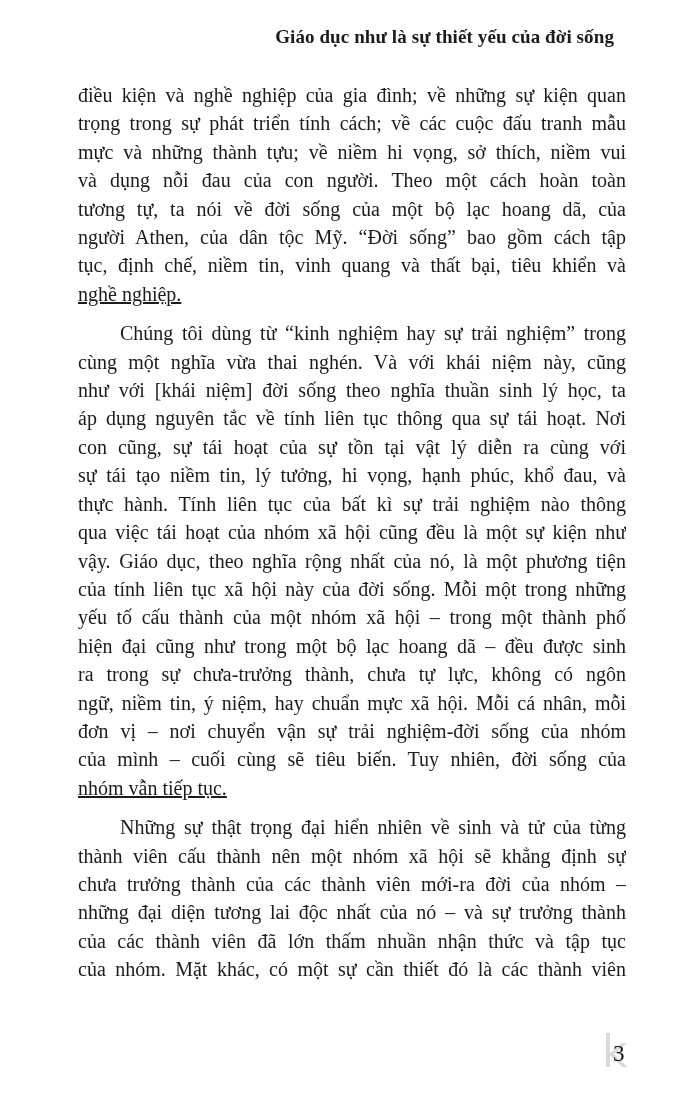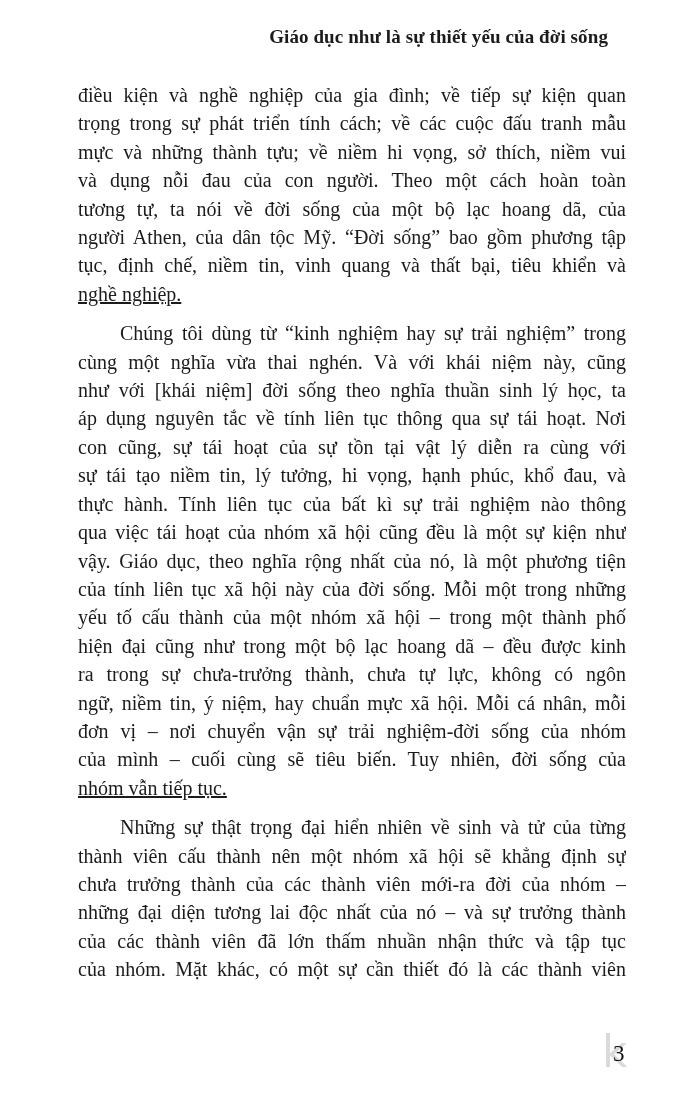--- a/index.html
+++ b/index.html
@@ -12,21 +12,21 @@
   }
   .page {
     position: relative;
     width: 700px;
     height: 1099px;
     background: #ffffff;
   }
   .running-header {
     position: absolute;
     top: 26px;
-    left: 60px;
+    left: 66px;
     width: 548px;
     text-align: right;
     font-size: 19px;
     font-weight: 600;
     color: #1b1b1b;
     letter-spacing: 0.1px;
   }
   .body-text {
     position: absolute;
     top: 81px;
@@ -81,42 +81,42 @@
 </style>
 </head>
 <body>
 
 <div class="page">
 
   <div class="running-header">Giáo dục như là sự thiết yếu của đời sống</div>
 
   <div class="body-text" id="body-text">
       <div class="paragraph">
-        <div class="line">điều kiện và nghề nghiệp của gia đình; về tiếp sự kiện quan</div>
+        <div class="line">điều kiện và nghề nghiệp của gia đình; về những sự kiện quan</div>
         <div class="line">trọng trong sự phát triển tính cách; về các cuộc đấu tranh mẫu</div>
         <div class="line">mực và những thành tựu; về niềm hi vọng, sở thích, niềm vui</div>
         <div class="line">và dụng nỗi đau của con người. Theo một cách hoàn toàn</div>
         <div class="line">tương tự, ta nói về đời sống của một bộ lạc hoang dã, của</div>
-        <div class="line">người Athen, của dân tộc Mỹ. “Đời sống” bao gồm phương tập</div>
+        <div class="line">người Athen, của dân tộc Mỹ. “Đời sống” bao gồm cách tập</div>
         <div class="line">tục, định chế, niềm tin, vinh quang và thất bại, tiêu khiển và</div>
         <div class="line last">nghề nghiệp.</div>
       </div>
       <div class="paragraph indented">
         <div class="line">Chúng tôi dùng từ “kinh nghiệm hay sự trải nghiệm” trong</div>
         <div class="line">cùng một nghĩa vừa thai nghén. Và với khái niệm này, cũng</div>
         <div class="line">như với [khái niệm] đời sống theo nghĩa thuần sinh lý học, ta</div>
         <div class="line">áp dụng nguyên tắc về tính liên tục thông qua sự tái hoạt. Nơi</div>
         <div class="line">con cũng, sự tái hoạt của sự tồn tại vật lý diễn ra cùng với</div>
         <div class="line">sự tái tạo niềm tin, lý tưởng, hi vọng, hạnh phúc, khổ đau, và</div>
         <div class="line">thực hành. Tính liên tục của bất kì sự trải nghiệm nào thông</div>
         <div class="line">qua việc tái hoạt của nhóm xã hội cũng đều là một sự kiện như</div>
         <div class="line">vậy. Giáo dục, theo nghĩa rộng nhất của nó, là một phương tiện</div>
         <div class="line">của tính liên tục xã hội này của đời sống. Mỗi một trong những</div>
         <div class="line">yếu tố cấu thành của một nhóm xã hội – trong một thành phố</div>
-        <div class="line">hiện đại cũng như trong một bộ lạc hoang dã – đều được kinh</div>
+        <div class="line">hiện đại cũng như trong một bộ lạc hoang dã – đều được sinh</div>
         <div class="line">ra trong sự chưa-trưởng thành, chưa tự lực, không có ngôn</div>
         <div class="line">ngữ, niềm tin, ý niệm, hay chuẩn mực xã hội. Mỗi cá nhân, mỗi</div>
         <div class="line">đơn vị – nơi chuyển vận sự trải nghiệm-đời sống của nhóm</div>
         <div class="line">của mình – cuối cùng sẽ tiêu biến. Tuy nhiên, đời sống của</div>
         <div class="line last">nhóm vẫn tiếp tục.</div>
       </div>
       <div class="paragraph indented">
         <div class="line">Những sự thật trọng đại hiển nhiên về sinh và tử của từng</div>
         <div class="line">thành viên cấu thành nên một nhóm xã hội sẽ khẳng định sự</div>
         <div class="line">chưa trưởng thành của các thành viên mới-ra đời của nhóm –</div>

